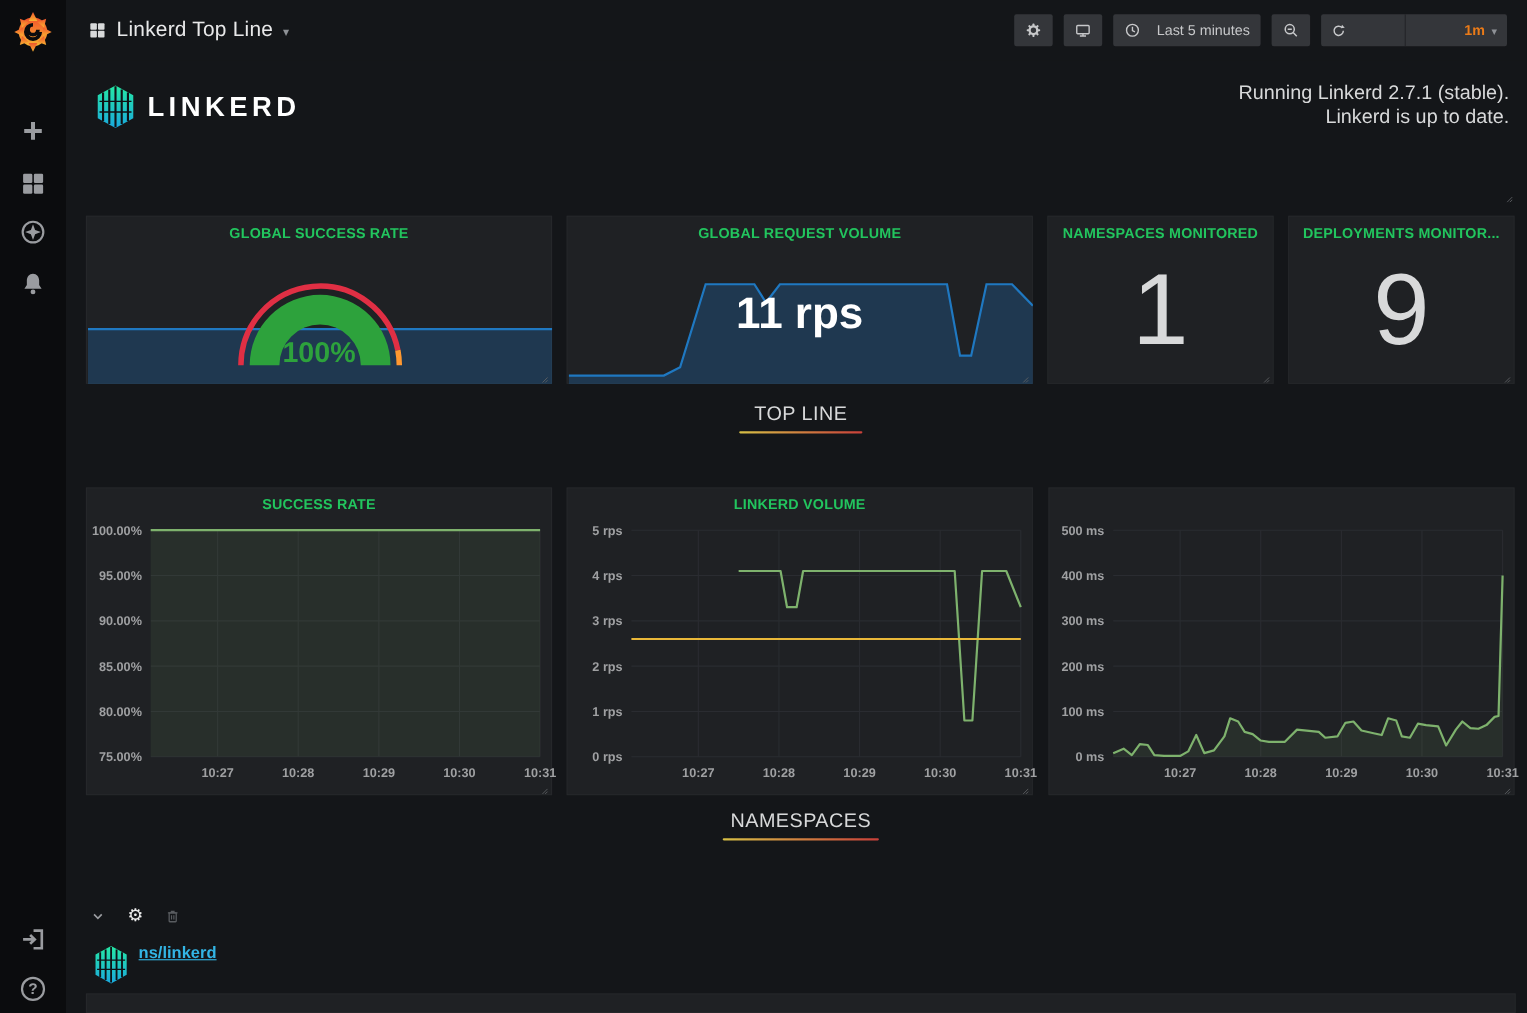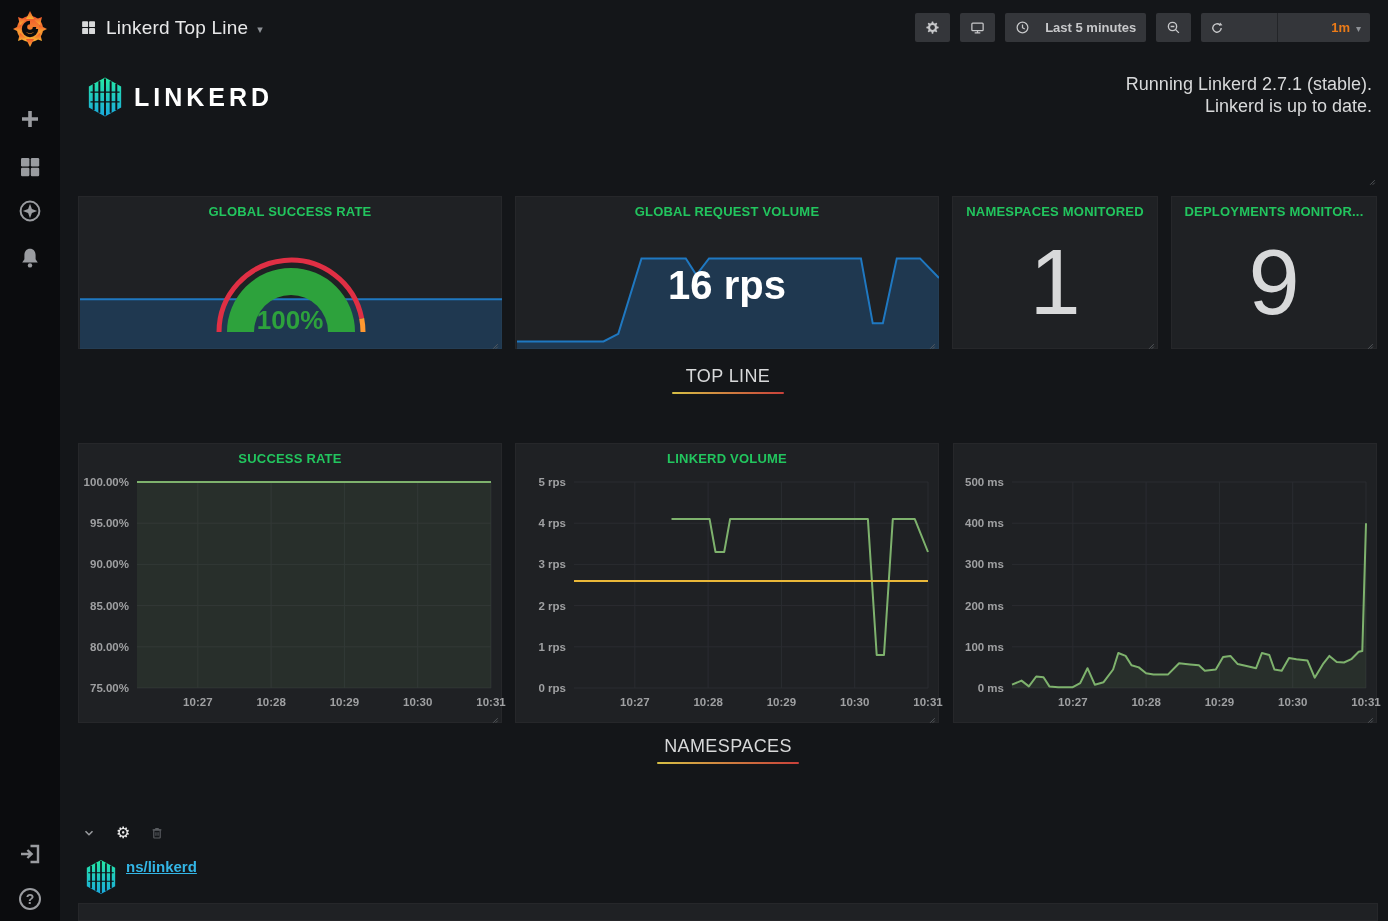--- a/index.html
+++ b/index.html
@@ -19,21 +19,21 @@
   
   .navbar { position:absolute; left:60px; top:0; width:1328px; height:55px; background:#141619; z-index:4; }
   .nav-left { position:absolute; left:20px; top:0; height:55px; display:flex; align-items:center; cursor:pointer; }
   .nav-grid-icon { width:17px; height:17px; color:#d8d9da; margin-right:9px; }
   .nav-grid-icon svg { width:100%; height:100%; }
   .nav-title { color:#e8e8e9; font-size:19px; font-weight:500; letter-spacing:.2px; }
   .nav-caret { color:#8e9196; font-size:11px; margin-left:9px; padding-top:3px; }
   .nav-right { position:absolute; right:18px; top:13px; height:29px; display:flex; gap:10px; }
   .nav-btn { background:#34363a; border:none; border-radius:2px; height:29px; min-width:34px;
     color:#c7c8ca; display:flex; align-items:center; justify-content:center; gap:15px;
-    font-size:13px; font-weight:bold; padding:0 10px; cursor:pointer;
+    font-size:13px; font-weight:normal; padding:0 10px; cursor:pointer;
     font-family:"Liberation Sans", sans-serif; }
   .nav-btn svg { width:15px; height:15px; }
   .refresh-group { display:flex; background:#34363a; border-radius:2px; height:29px; cursor:pointer;gap:44px; }
   .refresh-seg { display:flex; align-items:center; justify-content:center; padding:0 9px; color:#c7c8ca; }
   .refresh-seg svg { width:14px; height:14px; }
   .refresh-div { width:1px; background:#232528; }
   .interval-label { font-size:13px; font-weight:bold; }
   .interval-caret { color:#8e9196; font-size:10px; margin-left:6px; padding-top:2px; }
 
   
@@ -291,21 +291,21 @@
           <use href="#i-resize"></use>
         </svg></span>
   </section>
 
   <section class="panel volume-panel">
     <div class="panel-title">GLOBAL REQUEST VOLUME</div>
     <svg class="spark-svg" viewBox="0 0 100 100" preserveAspectRatio="none">
         <path d="M0.0,95.0L20.5,95.0L24.0,90.0L29.5,40.0L40.0,40.0L42.5,51.0L45.5,40.0L81.5,40.0L84.3,83.0L86.7,83.0L90.0,40.0L95.5,40.0L100.0,53.0L100.0,100L0.0,100Z" fill="rgba(31,120,193,0.28)" stroke="none"></path>
         <path d="M0.0,95.0L20.5,95.0L24.0,90.0L29.5,40.0L40.0,40.0L42.5,51.0L45.5,40.0L81.5,40.0L84.3,83.0L86.7,83.0L90.0,40.0L95.5,40.0L100.0,53.0" fill="none" stroke="#1f78c1" stroke-width="2" vector-effect="non-scaling-stroke"></path>
       </svg>
-    <div class="big-value">16 rps</div>
+    <div class="big-value">11 rps</div>
     <span class="resize-handle"><svg>
           <use href="#i-resize"></use>
         </svg></span>
   </section>
 
   <section class="panel stat-ns">
     <div class="panel-title">NAMESPACES MONITORED</div>
     <div class="stat-number">1</div>
     <span class="resize-handle"><svg>
           <use href="#i-resize"></use>

